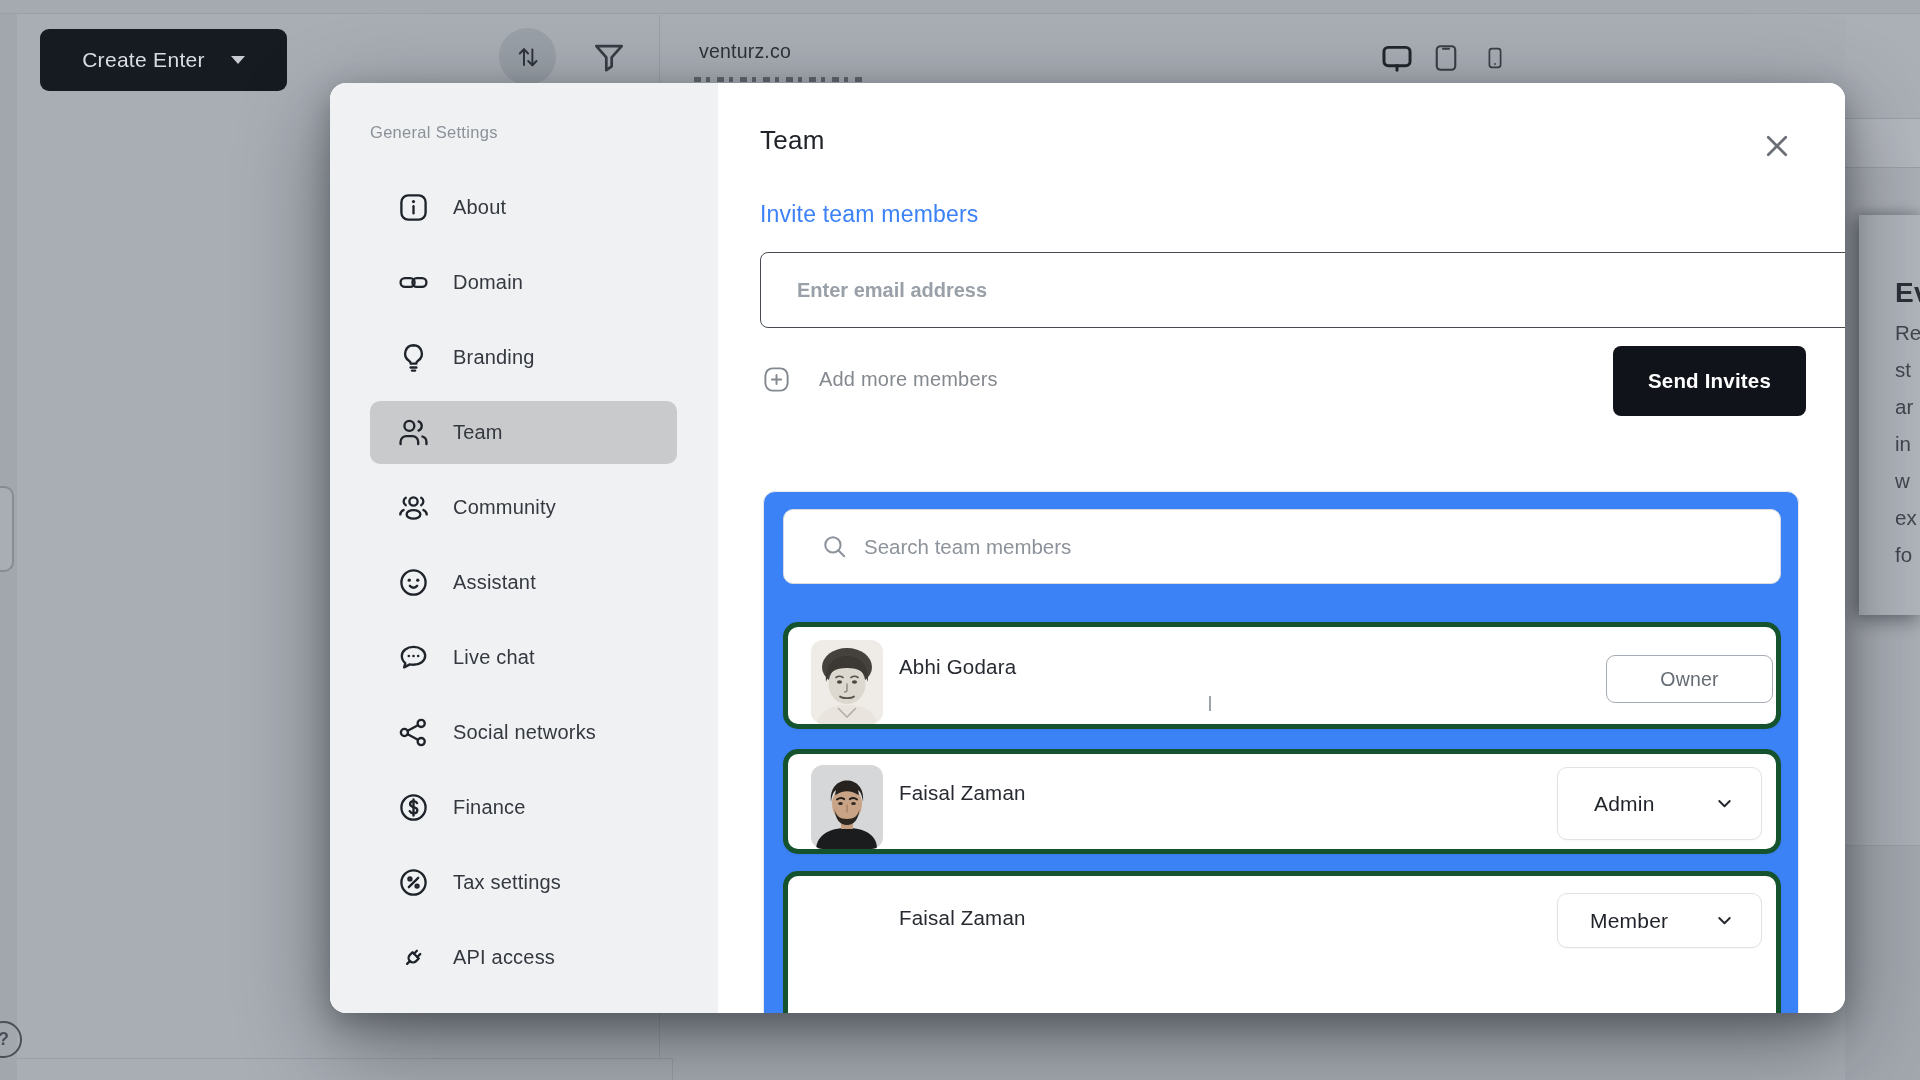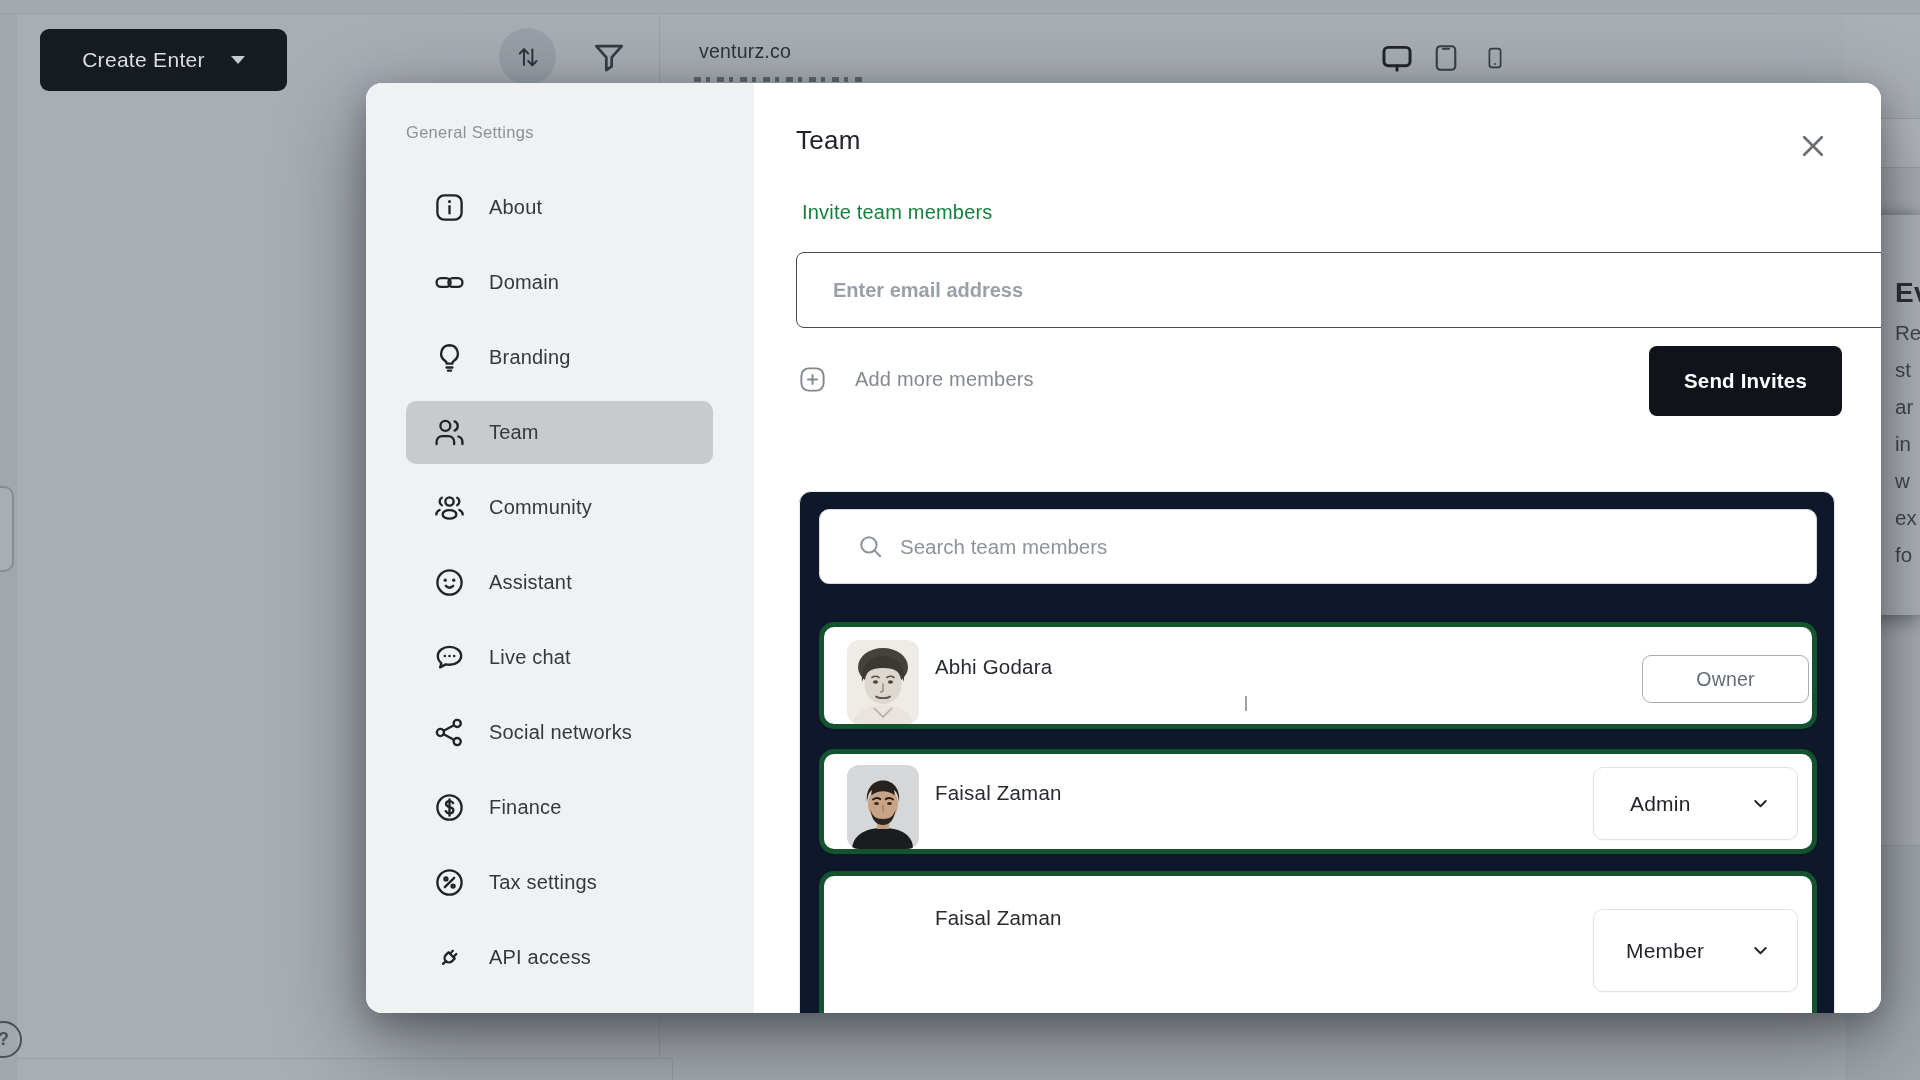--- a/index.html
+++ b/index.html
@@ -66,59 +66,58 @@
   .sliver-heading { font-size:28px; font-weight:700; color:#2c3037; letter-spacing:.2px; }
   .sliver-line { font-size:20.5px; color:#42474e; line-height:37px; }
   .sliver-lines { margin-top:5px; }
   .sliver-bottom-band { left:0; top:830px; width:75px; height:235px; background:#a3a8af; border-top:1px solid #9aa0a7; }
 
   
   .modal {
     left:330px; top:83px; width:1515px; height:930px;
     border-radius:16px; background:#fff; display:flex; overflow:hidden;
     box-shadow:0 30px 90px rgba(15,18,24,.45), 0 10px 30px rgba(15,18,24,.28);
-    margin-left:36px;
   }
   .modal-sidebar { width:388px; height:100%; background:#f0f1f3; padding-top:40px; flex:none; }
   .sidebar-section-label { margin:0 0 34px 40px; font-size:16.5px; color:#8b9199; letter-spacing:.3px; }
   .side-item {
     height:63px; margin:0 41px 12px 40px; border-radius:10px;
     display:flex; align-items:center; padding-left:27px; gap:23px;
     color:#34383f; cursor:pointer;
   }
   .side-item.active { background:#c9cacc; }
   .side-item .icn { width:33px; height:33px; color:#1f242b; flex:none; }
   .side-item .lbl { font-size:20px; letter-spacing:.2px; }
 
   .modal-main { position:relative; flex:1; background:#fff; }
 
   .modal-title { left:42px; top:42px; font-size:26px; font-weight:500; color:#202329; letter-spacing:.3px; }
   .close-btn { left:1044px; top:48px; width:30px; height:30px; color:#6a6f75; cursor:pointer; }
 
-  .invite-label { left:48px; top:118px; font-size:20px; color:#15803d; letter-spacing:.2px; }
+  .invite-label { left:42px; top:118px; font-size:23px; color:#3b82f6; letter-spacing:.2px; }
   .email-input {
     left:42px; top:169px; width:1202px; height:76px;
     border:1.5px solid #464b52; border-radius:8px; background:#fff;
     font-family:inherit; font-size:20px; color:#23262c; padding:0 36px; outline:none;font-weight:bold;
   }
   .email-input::placeholder { color:#9aa0a8; }
 
   .add-more { left:44px; top:282px; display:flex; align-items:center; gap:28px; color:#8d9299; cursor:pointer; }
   .add-more .plus-sq { width:29px; height:29px; color:#84898f; }
   .add-more .lbl { font-size:20px; color:#84898f; letter-spacing:.2px; }
 
   .send-btn {
     left:895px; top:263px; width:193px; height:70px;
     background:#101319; border:none; border-radius:8px;
     color:#fff; font-family:inherit; font-size:20.5px; font-weight:600; letter-spacing:.2px; cursor:pointer;
   }
 
   .members-panel {
     left:45px; top:408px; width:1036px; height:572px;
-    border:1px solid #e7e9ec; border-radius:12px; background:#0f172a;
+    border:1px solid #e7e9ec; border-radius:12px; background:#3b82f6;
   }
   .search-wrap { left:19px; top:17px; width:998px; height:75px; }
   .search-input {
     width:100%; height:100%;
     border:1px solid #d9dbde; border-radius:10px; background:#fff;
     font-family:inherit; font-size:20.5px; color:#33373d; padding:0 20px 0 80px; outline:none;
   }
   .search-input::placeholder { color:#8d939b; }
   .search-icon { left:38px; top:24px; width:27px; height:27px; color:#8d939b; pointer-events:none; }
 
@@ -424,21 +423,21 @@
           <span class="val">Admin</span>
           <svg class="icon chev" viewBox="0 0 24 24" style="stroke-width:2.2">
             <path d="M6 9.2 12 15.2 18 9.2"></path>
           </svg>
         </div>
       </div>
 
       <div class="abs member-row row-3">
         <div class="abs avatar" style="background:#fff;"></div>
         <div class="abs member-name" style="top:30px;">Faisal Zaman</div>
-        <div class="abs role-select" style="top:33px; height:83px;padding-left:32px;">
+        <div class="abs role-select" style="top:17px; height:55px;padding-left:32px;">
           <span class="val">Member</span>
           <svg class="icon chev" viewBox="0 0 24 24" style="stroke-width:2.2">
             <path d="M6 9.2 12 15.2 18 9.2"></path>
           </svg>
         </div>
       </div>
 
     </div>
   </div>
 </div>

